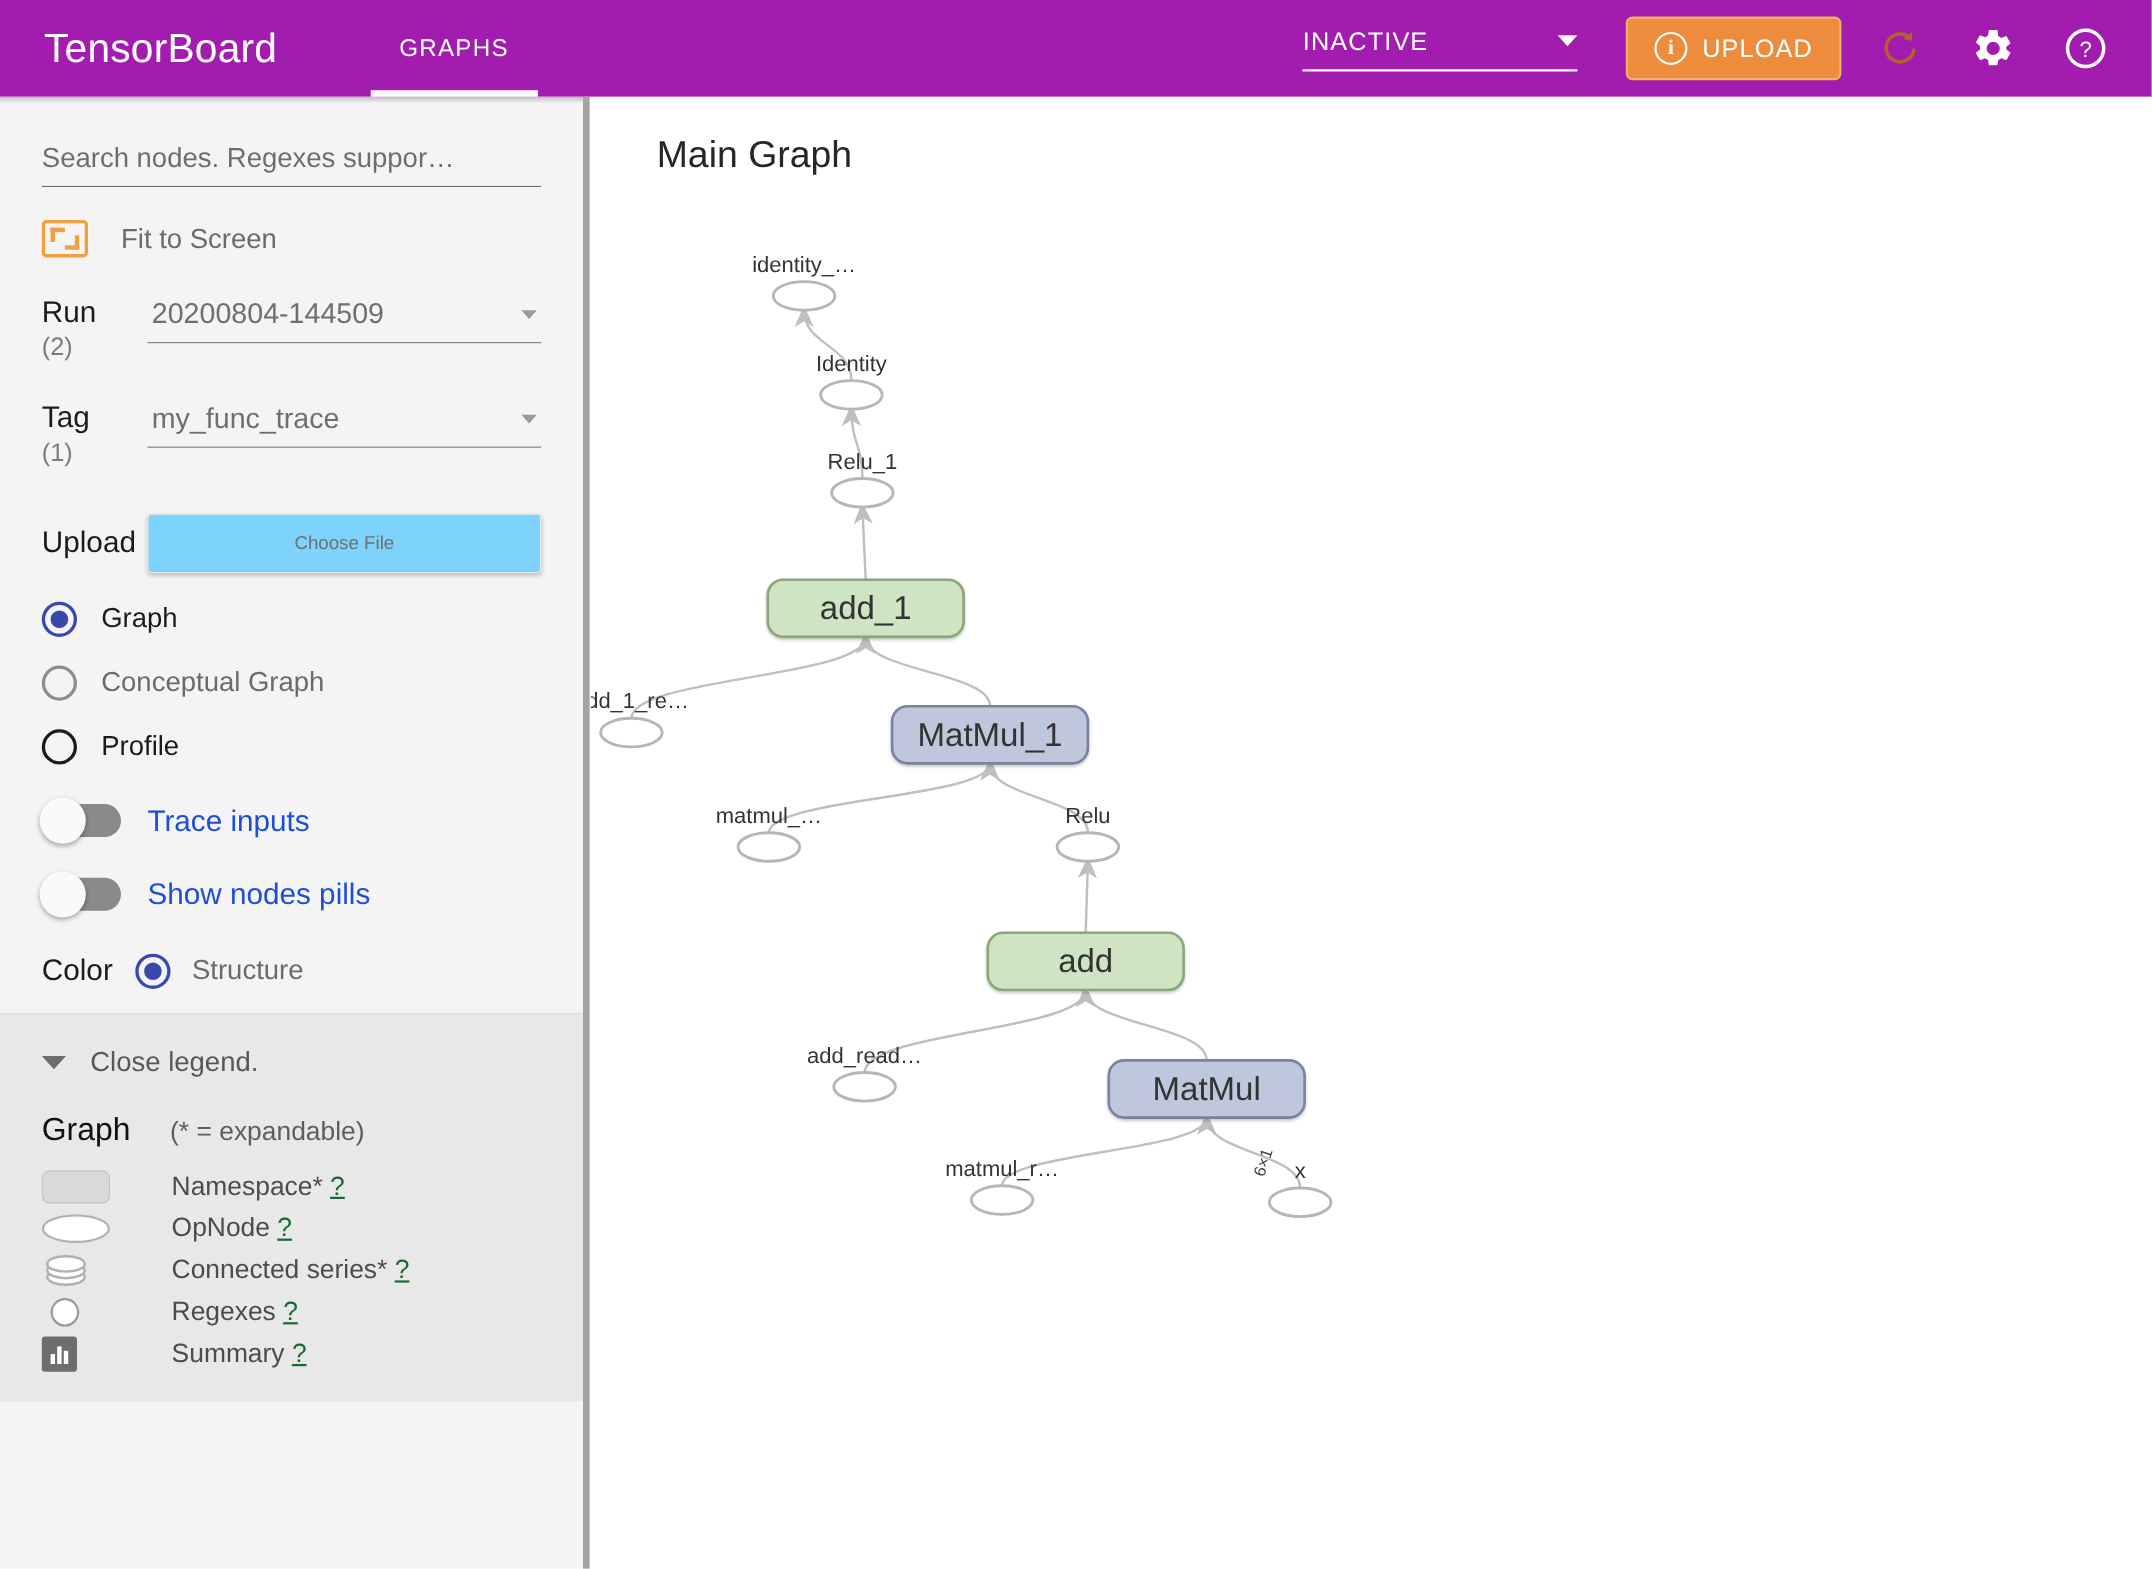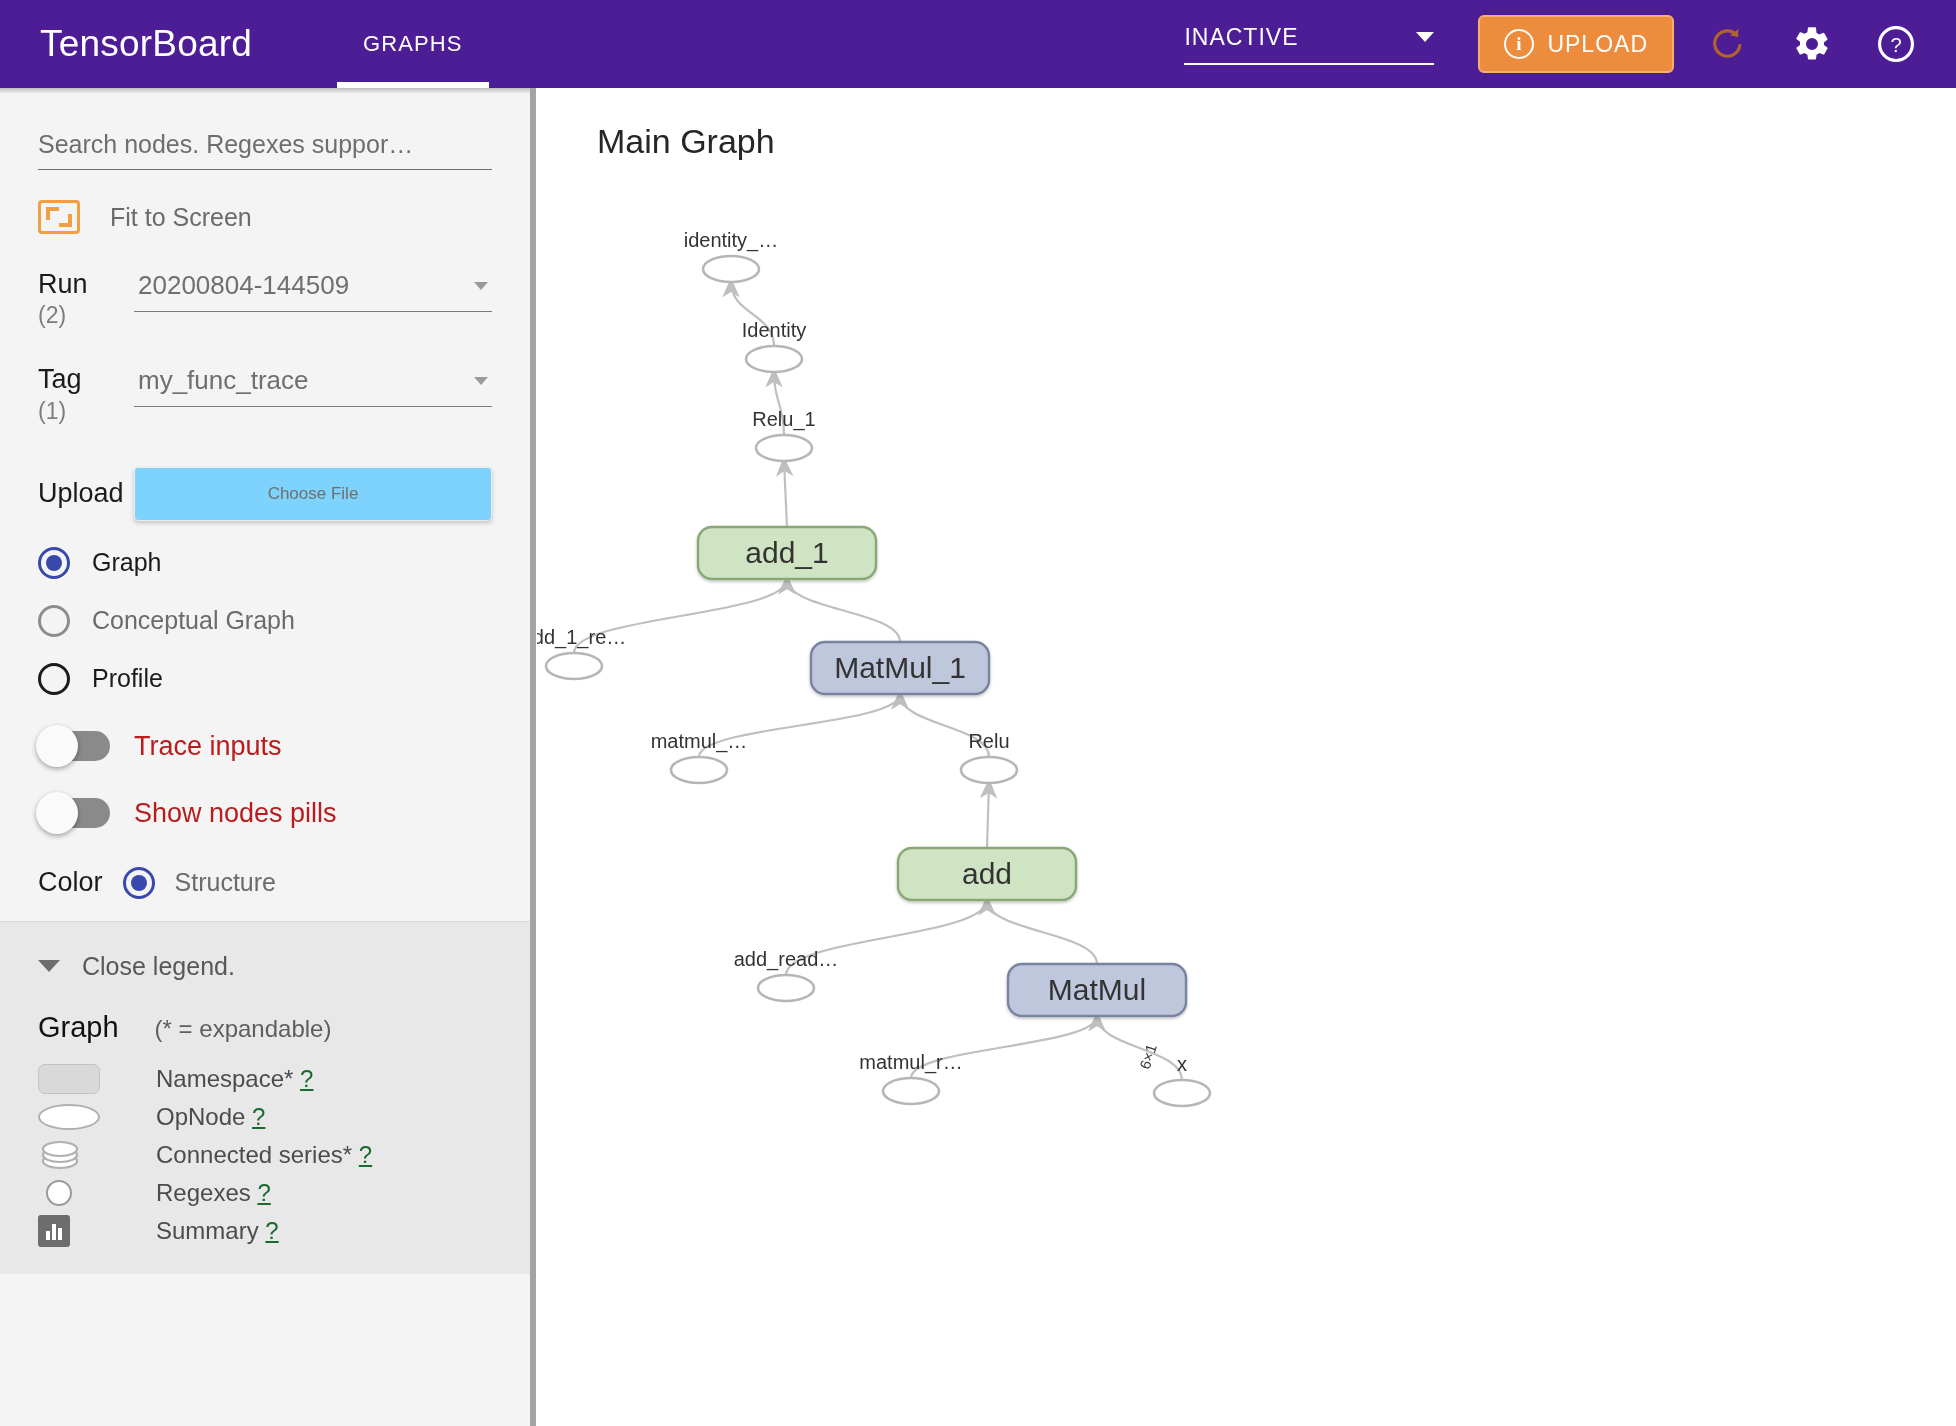--- a/index.html
+++ b/index.html
@@ -7,21 +7,21 @@
     width: 1956px; height: 1426px;
     font-family: "Liberation Sans", sans-serif;
     background: #ffffff;
     overflow: hidden;
   }
 
   
   .header {
     position: absolute; left: 0; top: 0;
     width: 1956px; height: 88px;
-    background: #4c1d95;
+    background: #a21caf;
     display: flex; align-items: center;
     color: #fff;
   }
   .brand {
     margin-left: 40px;
     font-size: 37px;
     font-weight: 400;
     letter-spacing: .2px;
     color: #ffffff;
   }
@@ -190,21 +190,21 @@
   .toggle {
     width: 72px; height: 30px; border-radius: 16px;
     background: #8a8a8a; position: relative; flex: 0 0 auto;
   }
   .toggle .knob {
     position: absolute; left: -2px; top: -6px;
     width: 42px; height: 42px; border-radius: 50%;
     background: #fafafa;
     box-shadow: 0 2px 5px rgba(0,0,0,.34);
   }
-  .toggle-label { font-size: 27px; color: #b91c1c; }
+  .toggle-label { font-size: 27px; color: #1d4ed8; }
 
   .color-row { display: flex; align-items: center; gap: 20px; margin-top: 38px; padding-bottom: 22px; }
   .color-label { font-size: 27px; color: #1b1b1b; }
 
   .sidebar-divider { border-top: 1px solid #dadada; }
 
   .legend {
     background: #e8e8e8;
     padding: 30px 38px 24px 38px;
     min-height: 300px;

